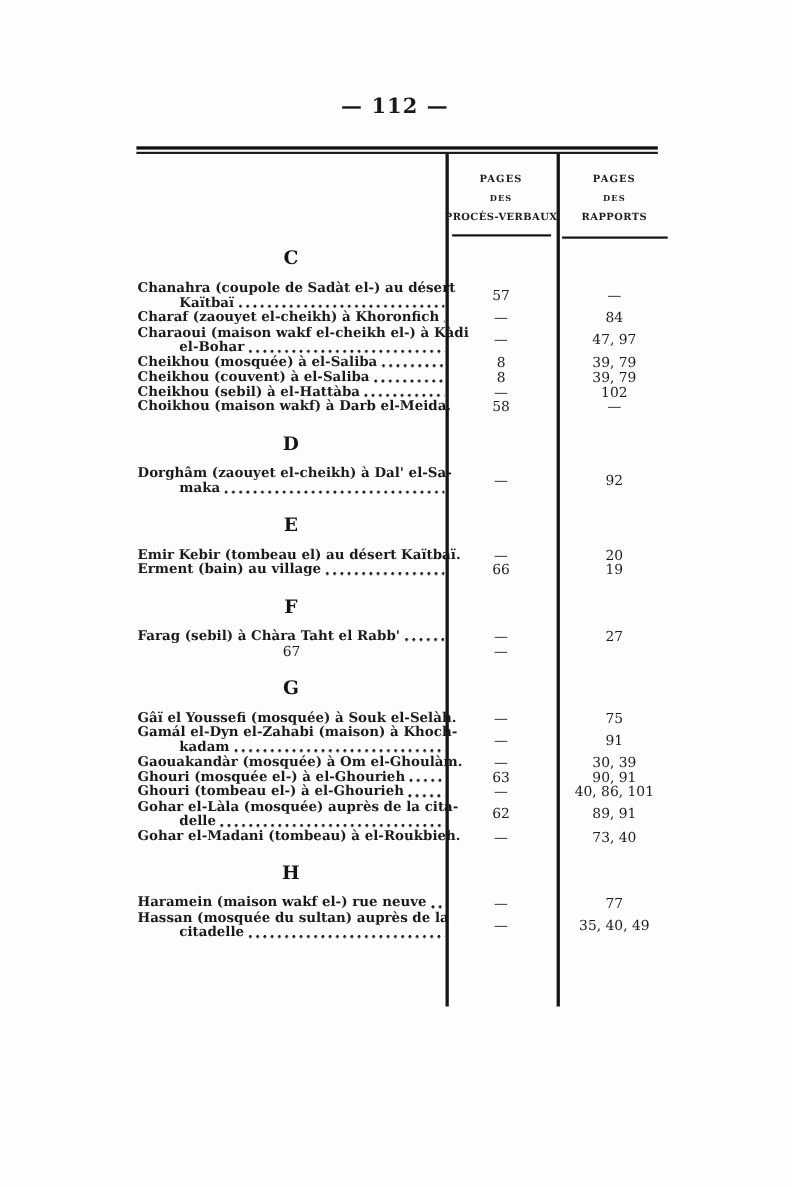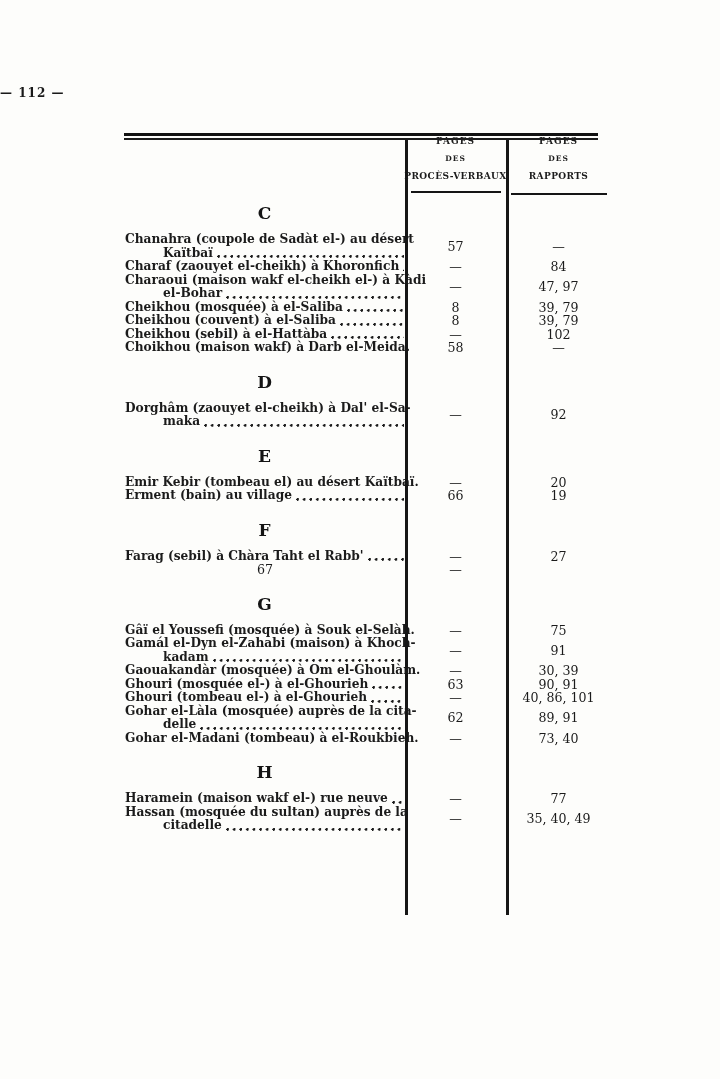--- a/index.html
+++ b/index.html
@@ -11,22 +11,22 @@
   .page{
     position:relative;
     width:720px;height:1079px;
     background:#fdfdfb;
     color:#1a1a1a;
     overflow:hidden;
   }
   .page-number{
     position:absolute;
     top:86px;left:0;width:718px;
-    text-align:left;
-    font-size:12px;
+    text-align:center;
+    font-size:19px;
     font-weight:bold;
     letter-spacing:1px;
     color:#191919;
   }
   
   .sheet{
     position:absolute;
     left:125px;top:133px;
     width:486px;
   }
@@ -42,21 +42,21 @@
     top:7px;
     width:2.5px;height:775px;
     background:#161616;
   }
   .vline-left{left:280px;}
   .vline-right{left:381px;}
   
   .thead{
     display:grid;
     grid-template-columns:280px 101px 105px;
-    padding-top:3px;
+    padding-top:25px;
   }
   .head-cell{
     display:flex;
     flex-direction:column;
     align-items:center;
     font-weight:bold;
     color:#1c1c1c;
   }
   .head-line1{font-size:9px;letter-spacing:1px;}
   .head-line2{font-size:7.5px;letter-spacing:1px;margin-top:8px;}

